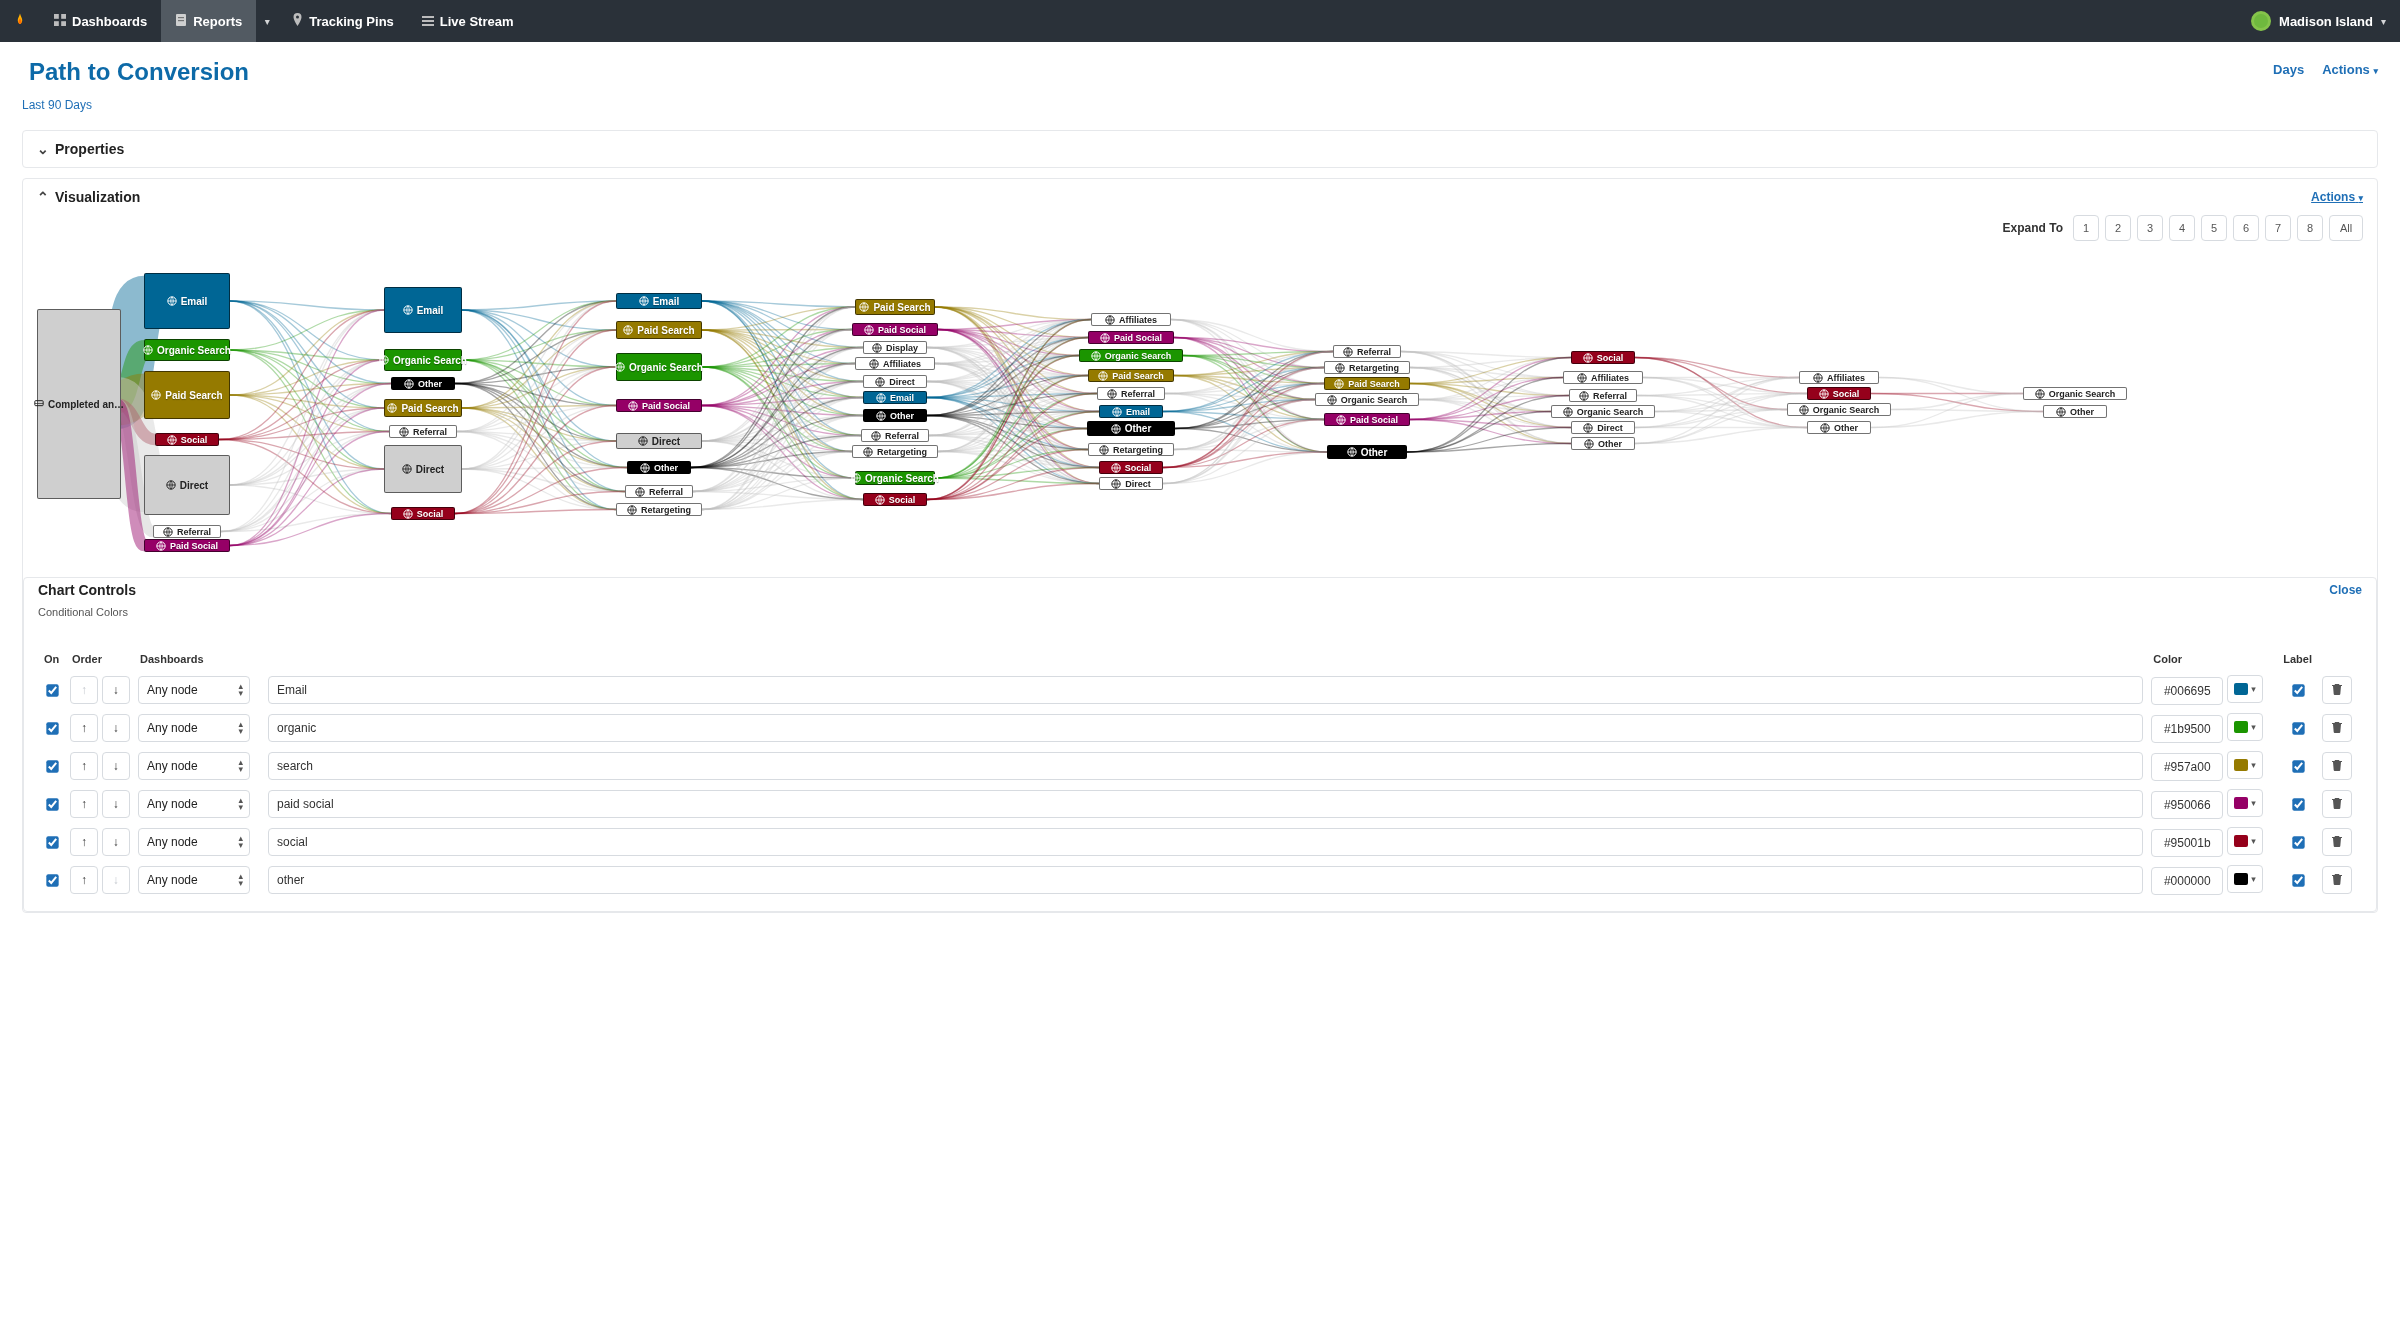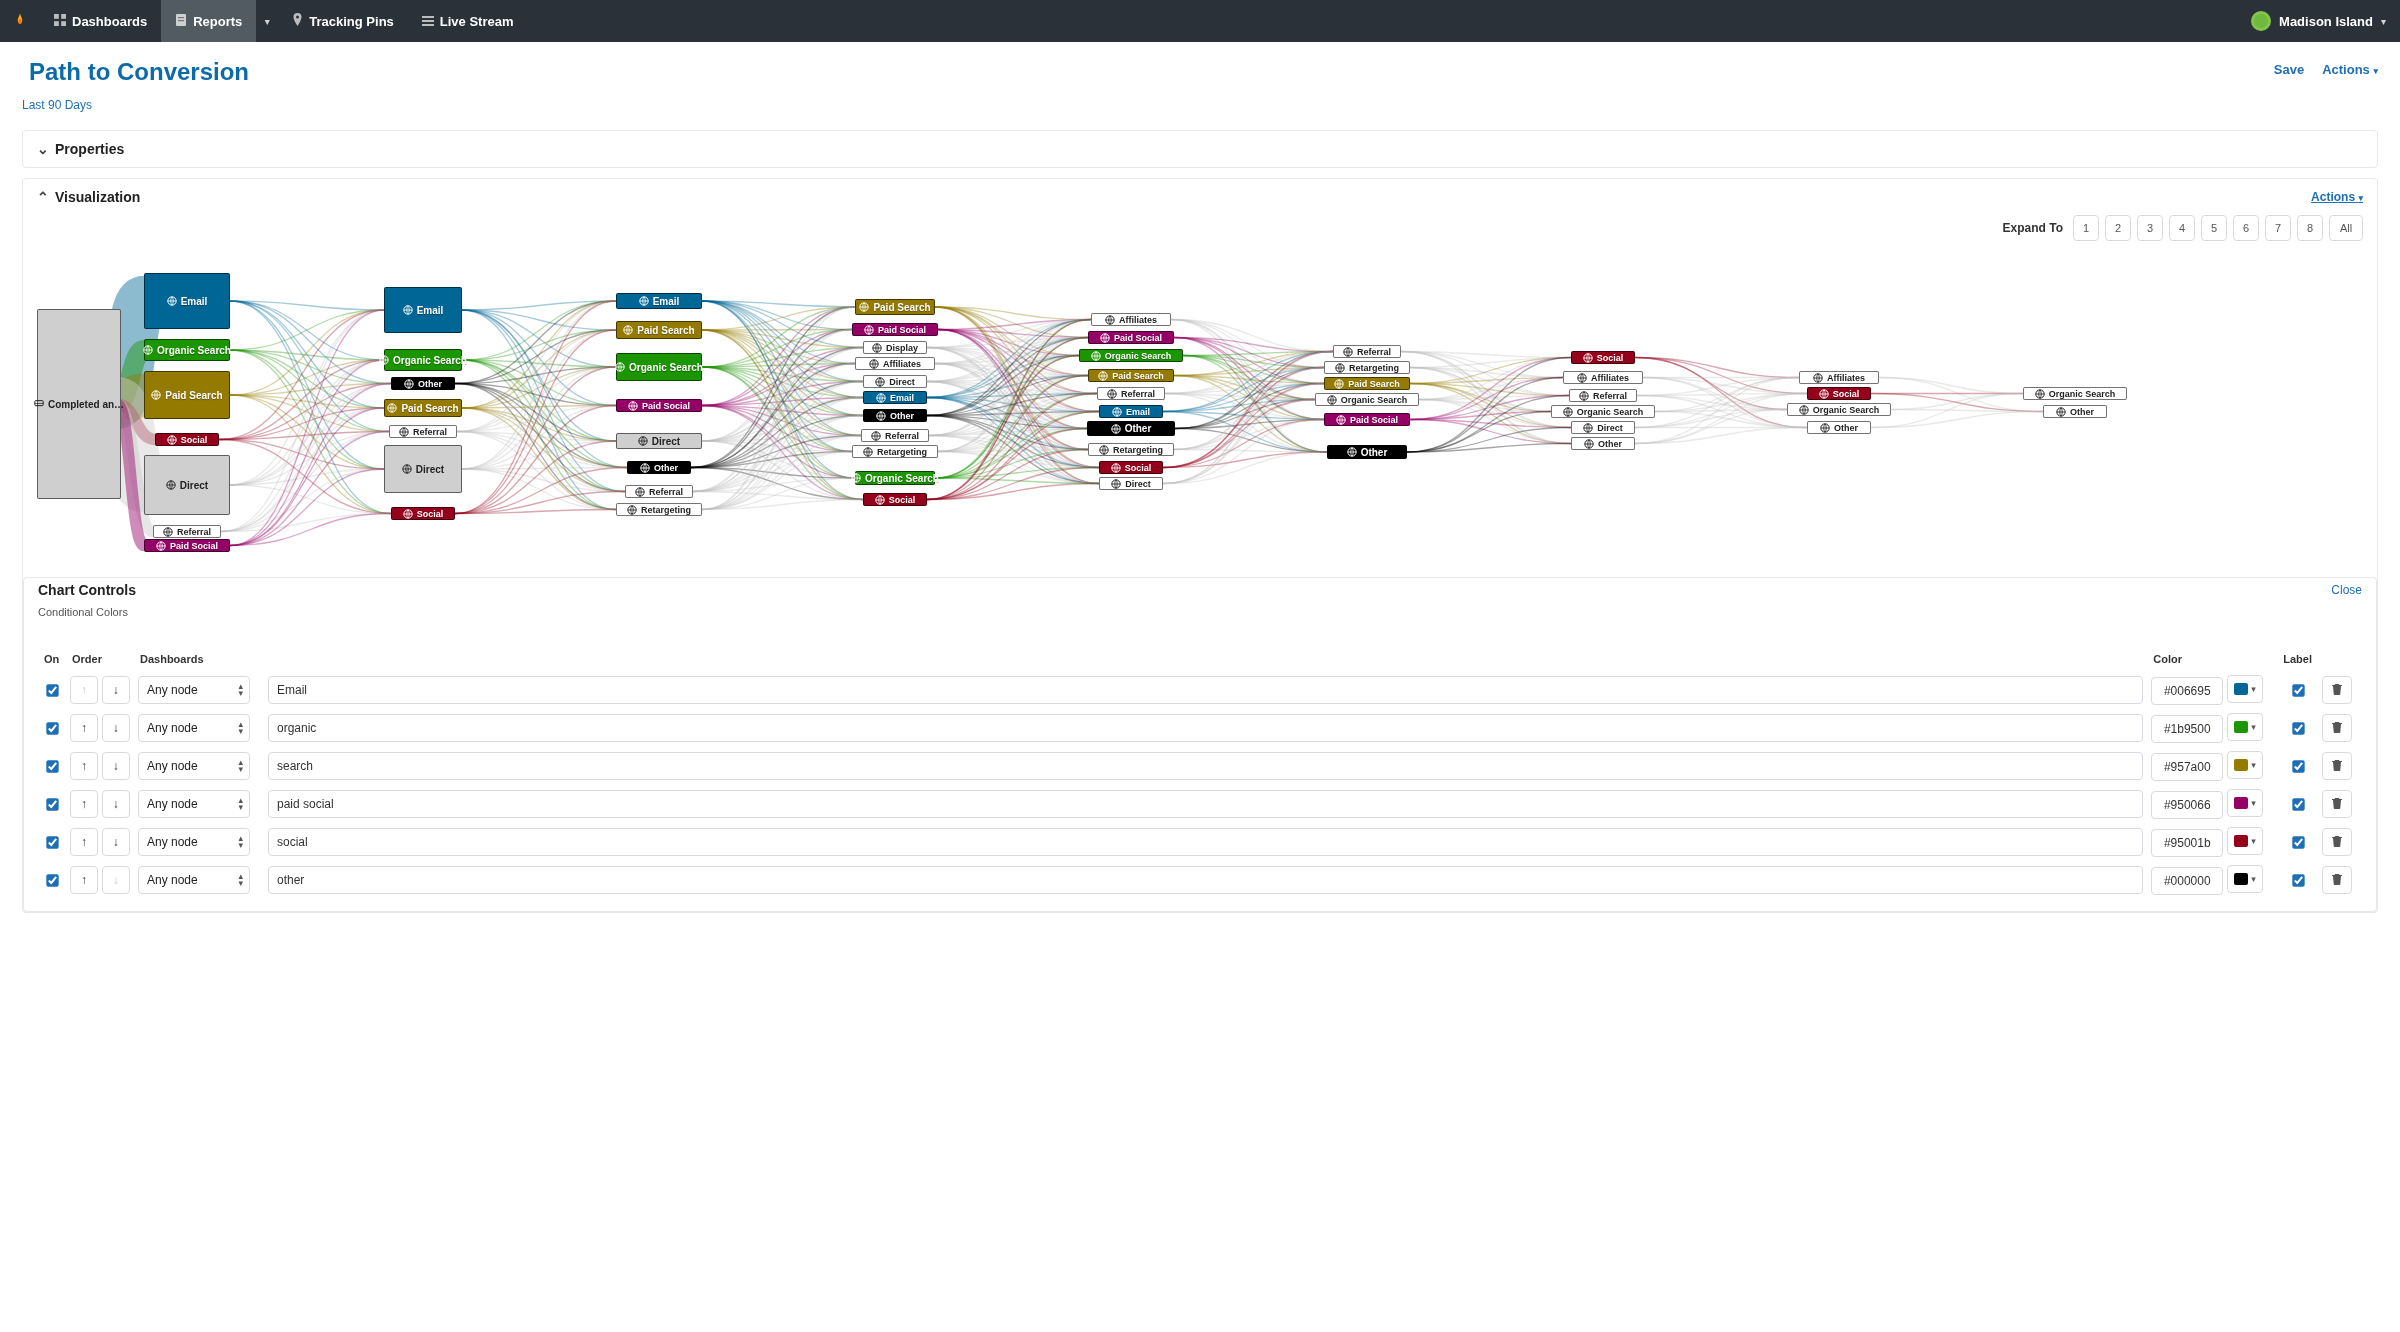--- a/index.html
+++ b/index.html
@@ -46,21 +46,21 @@
   .node { position:absolute; display:flex; align-items:center; justify-content:center; border-radius:2px; color:#fff; font-size:10px; font-weight:700; padding:2px 6px; white-space:nowrap; gap:4px; border:1px solid rgba(0,0,0,.55); text-shadow:0 1px 1px rgba(0,0,0,.35); }
   .node .nicon { display:inline-flex; width:10px; height:10px; }
   .node.small { font-size:9px; height:13px; padding:0 5px; }
   .node.dark { color:#fff; }
   .node.light { color:#111; text-shadow:none; }
 
   
   .controls-panel { border:1px solid #e6e8eb; border-radius:4px; padding:4px 14px 8px 14px; }
   .controls-header { display:flex; align-items:center; justify-content:space-between; }
   .controls-title { font-weight:700; font-size:14px; }
-  .close-link { color:#1f6fb6; font-size:12px; font-weight:400; cursor:pointer; }
+  .close-link { color:#1f6fb6; font-size:12px; font-weight:700; cursor:pointer; }
   .sublabel { font-size:11px; color:#555; margin:8px 0 23px 0; }
   .ctrl-table { width:100%; border-collapse:separate; border-spacing:0 8px; }
   .ctrl-table th { text-align:left; font-size:11px; font-weight:700; color:#333; padding:4px 6px 2px 6px; }
   .ctrl-table td { padding:0 4px; vertical-align:middle; }
   .cb { transform:scale(.95); accent-color:#1f6fb6; }
   .order-btn { width:28px; height:28px; border:1px solid #d7dbe0; border-radius:4px; background:#fff; display:inline-flex; align-items:center; justify-content:center; cursor:pointer; font-size:12px; color:#333; }
   .order-btn.disabled { color:#c5c9cf; cursor:default; }
   .select-like { display:inline-flex; align-items:center; justify-content:space-between; width:112px; height:28px; border:1px solid #d7dbe0; border-radius:4px; background:#fff; padding:0 6px 0 8px; font-size:12px; cursor:pointer; }
   .select-like .chevrons { line-height:7px; font-size:9px; color:#555; display:flex; flex-direction:column; }
   .text-input { height:28px; border:1px solid #d7dbe0; border-radius:4px; padding:0 8px; font-size:12px; color:#333; background:#fff; width:100%; }
@@ -131,21 +131,21 @@
     <span class="user-name">Madison Island</span>
     <span style="font-size:10px;opacity:.8">▾</span>
   </div>
 </div>
 
 <div class="page">
 
   <div class="title-row">
     <h1 class="page-title">Path to Conversion</h1>
     <div class="page-actions">
-      <span>Save</span>
+      <span>Days</span>
       <span><span>Actions</span> <span style="font-size:9px">▾</span></span>
     </div>
   </div>
   <span class="subtitle">Last 90 Days</span>
 
   
   <div class="panel">
     <div class="panel-header">
       <span class="chev">⌄</span>
       <span>Properties</span>

